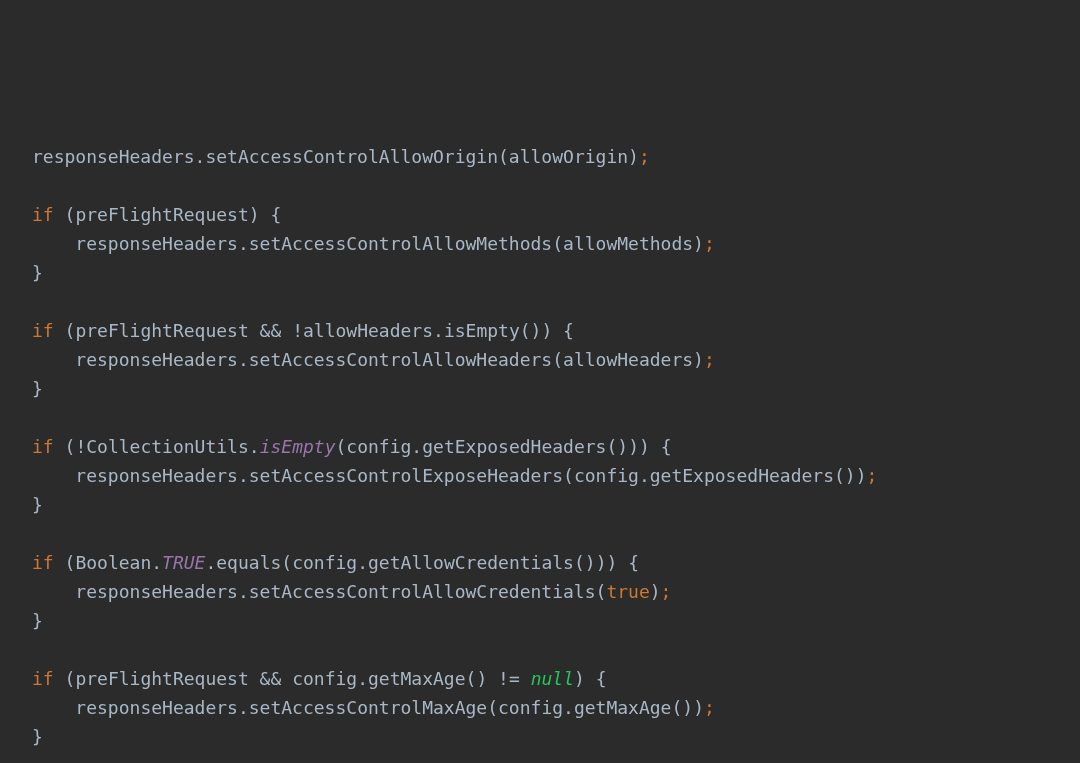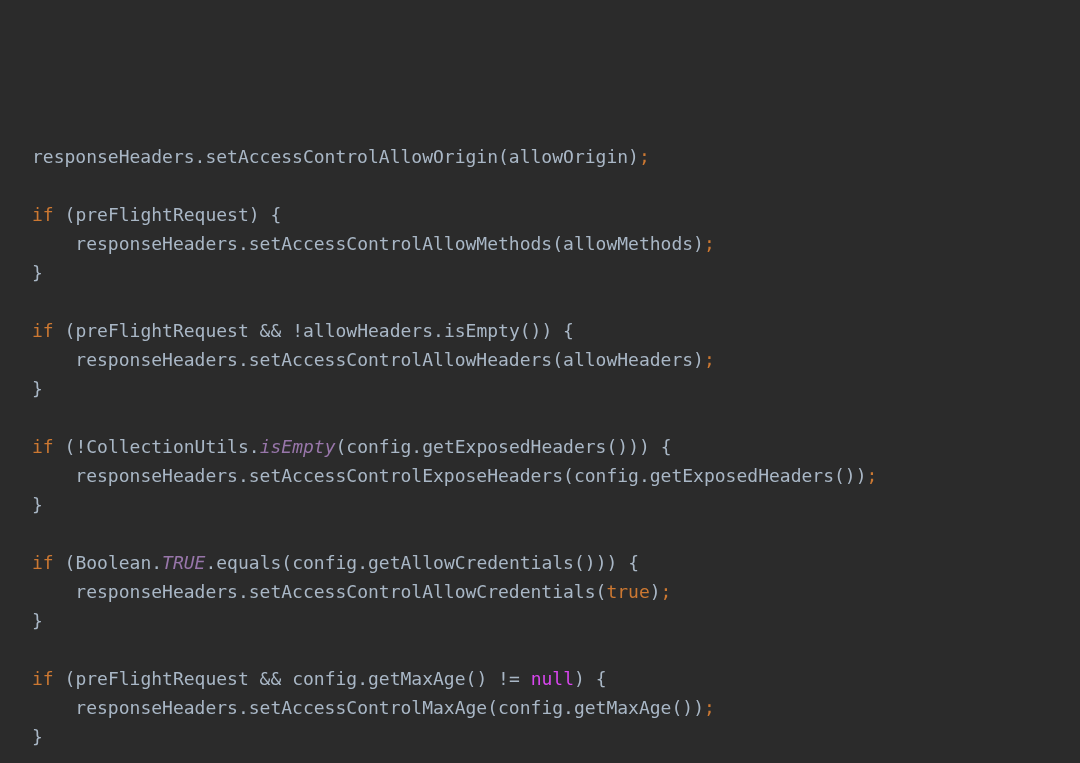--- a/index.html
+++ b/index.html
@@ -17,21 +17,21 @@
       white-space: pre;
       overflow-x: auto;
     }
     .code-line {
       min-height: 29px;
     }
     .kw { color: #cc7832; }
     .id { color: #a9b7c6; }
     .static-ref { color: #9876aa; font-style: italic; }
     .bool { color: #cc7832; }
-    .null { color: #d946ef; }
+    .null { color: #22c55e; font-style: italic; }
     .paren { color: #a9b7c6; }
     .punct { color: #a9b7c6; }
   </style>
 </head>
 <body>
 
 
 
 <div><div class="code-line"><span class="id">responseHeaders</span><span class="punct">.</span><span class="id">setAccessControlAllowOrigin</span><span class="paren">(</span><span class="id">allowOrigin</span><span class="paren">)</span><span class="kw">;</span></div><div class="code-line"> </div><div class="code-line"><span class="kw">if</span><span> </span><span class="paren">(</span><span class="id">preFlightRequest</span><span class="paren">)</span><span> </span><span class="paren">{</span></div><div class="code-line"><span>    </span><span class="id">responseHeaders</span><span class="punct">.</span><span class="id">setAccessControlAllowMethods</span><span class="paren">(</span><span class="id">allowMethods</span><span class="paren">)</span><span class="kw">;</span></div><div class="code-line"><span class="paren">}</span></div><div class="code-line"> </div><div class="code-line"><span class="kw">if</span><span> </span><span class="paren">(</span><span class="id">preFlightRequest</span><span> </span><span class="id">&amp;&amp;</span><span> </span><span class="id">!</span><span class="id">allowHeaders</span><span class="punct">.</span><span class="id">isEmpty</span><span class="paren">(</span><span class="paren">)</span><span class="paren">)</span><span> </span><span class="paren">{</span></div><div class="code-line"><span>    </span><span class="id">responseHeaders</span><span class="punct">.</span><span class="id">setAccessControlAllowHeaders</span><span class="paren">(</span><span class="id">allowHeaders</span><span class="paren">)</span><span class="kw">;</span></div><div class="code-line"><span class="paren">}</span></div><div class="code-line"> </div><div class="code-line"><span class="kw">if</span><span> </span><span class="paren">(</span><span class="id">!</span><span class="id">CollectionUtils</span><span class="punct">.</span><span class="static-ref">isEmpty</span><span class="paren">(</span><span class="id">config</span><span class="punct">.</span><span class="id">getExposedHeaders</span><span class="paren">(</span><span class="paren">)</span><span class="paren">)</span><span class="paren">)</span><span> </span><span class="paren">{</span></div><div class="code-line"><span>    </span><span class="id">responseHeaders</span><span class="punct">.</span><span class="id">setAccessControlExposeHeaders</span><span class="paren">(</span><span class="id">config</span><span class="punct">.</span><span class="id">getExposedHeaders</span><span class="paren">(</span><span class="paren">)</span><span class="paren">)</span><span class="kw">;</span></div><div class="code-line"><span class="paren">}</span></div><div class="code-line"> </div><div class="code-line"><span class="kw">if</span><span> </span><span class="paren">(</span><span class="id">Boolean</span><span class="punct">.</span><span class="static-ref">TRUE</span><span class="punct">.</span><span class="id">equals</span><span class="paren">(</span><span class="id">config</span><span class="punct">.</span><span class="id">getAllowCredentials</span><span class="paren">(</span><span class="paren">)</span><span class="paren">)</span><span class="paren">)</span><span> </span><span class="paren">{</span></div><div class="code-line"><span>    </span><span class="id">responseHeaders</span><span class="punct">.</span><span class="id">setAccessControlAllowCredentials</span><span class="paren">(</span><span class="bool">true</span><span class="paren">)</span><span class="kw">;</span></div><div class="code-line"><span class="paren">}</span></div><div class="code-line"> </div><div class="code-line"><span class="kw">if</span><span> </span><span class="paren">(</span><span class="id">preFlightRequest</span><span> </span><span class="id">&amp;&amp;</span><span> </span><span class="id">config</span><span class="punct">.</span><span class="id">getMaxAge</span><span class="paren">(</span><span class="paren">)</span><span> </span><span class="id">!=</span><span> </span><span class="null">null</span><span class="paren">)</span><span> </span><span class="paren">{</span></div><div class="code-line"><span>    </span><span class="id">responseHeaders</span><span class="punct">.</span><span class="id">setAccessControlMaxAge</span><span class="paren">(</span><span class="id">config</span><span class="punct">.</span><span class="id">getMaxAge</span><span class="paren">(</span><span class="paren">)</span><span class="paren">)</span><span class="kw">;</span></div><div class="code-line"><span class="paren">}</span></div></div>
 

